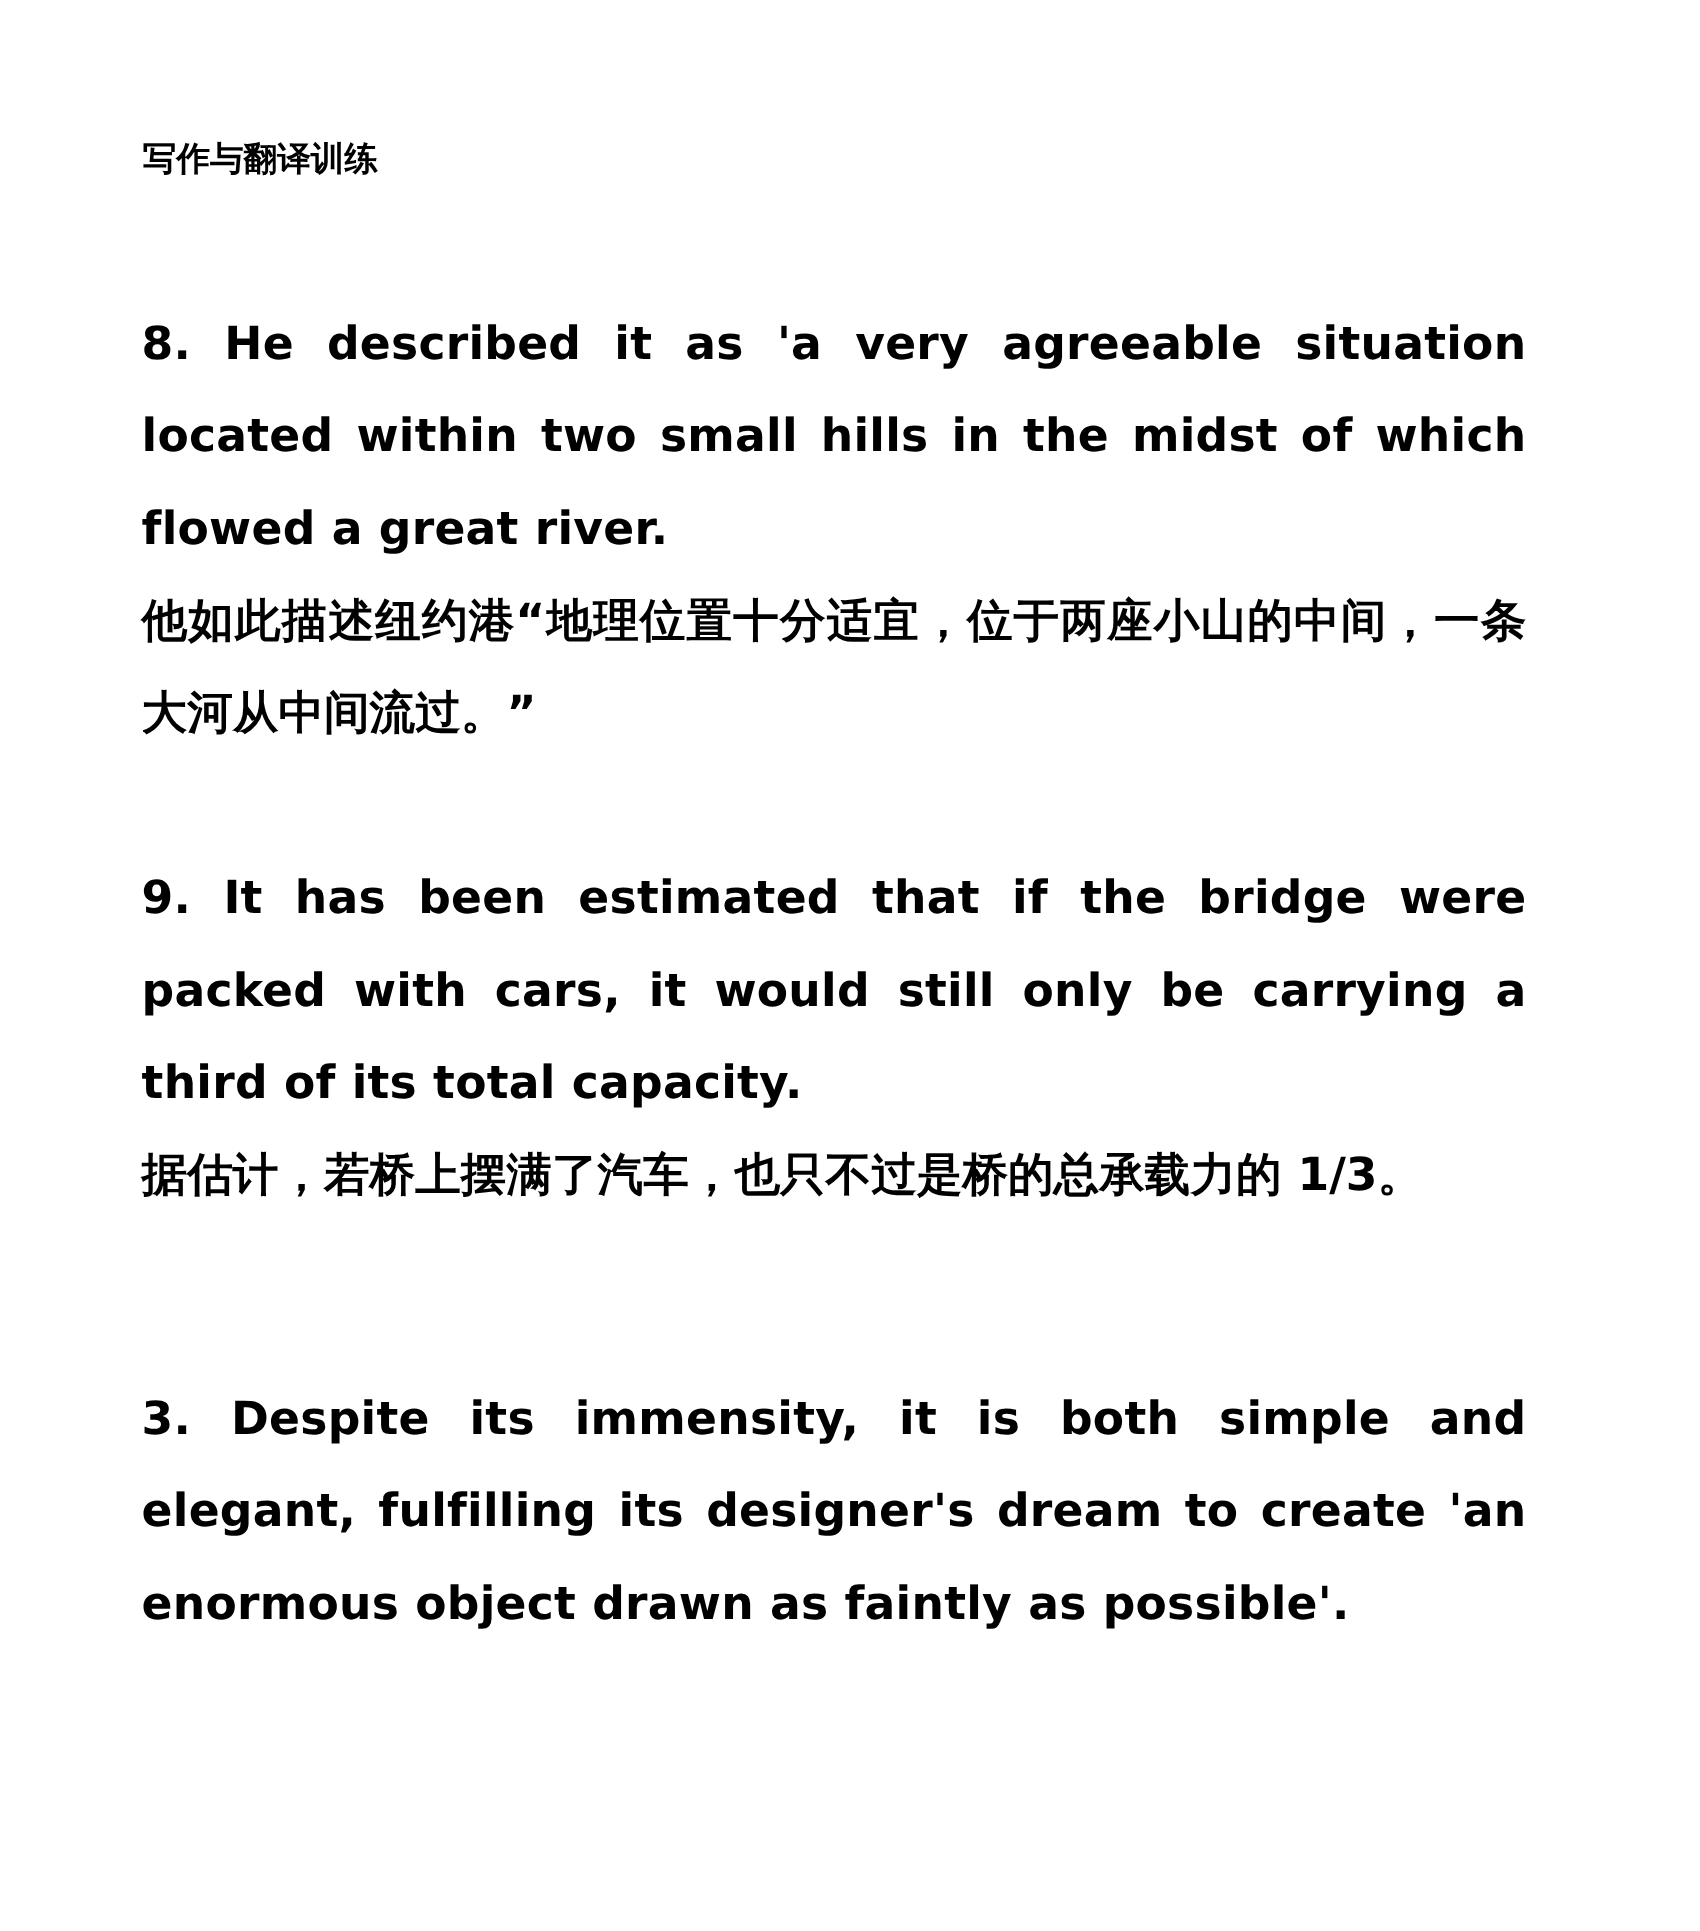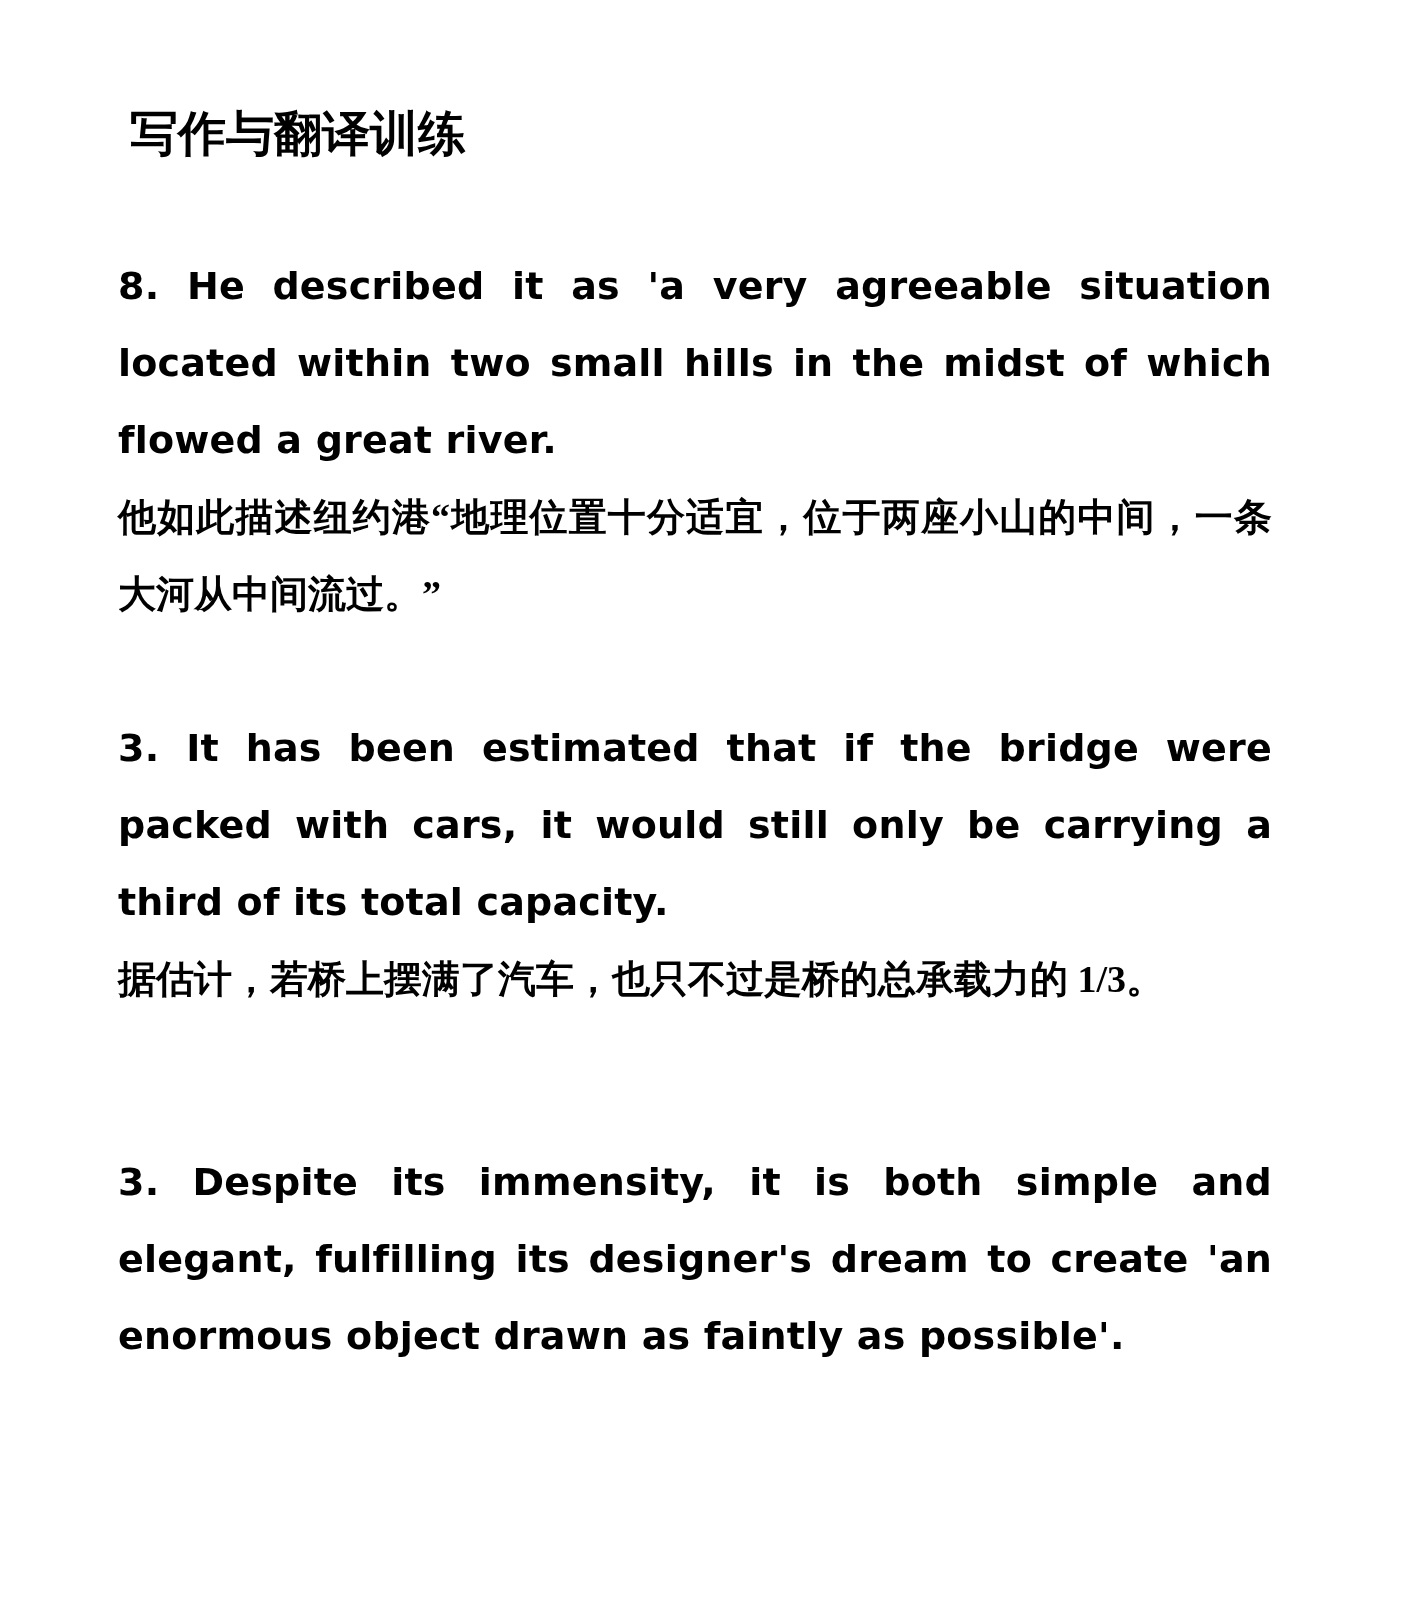--- a/index.html
+++ b/index.html
@@ -17,23 +17,23 @@
       font-weight: bold;
     }
     .page {
       position: absolute;
       left: 118px;
       top: 0;
       width: 1154px;
     }
     .title {
       position: absolute;
-      left: 12px;
+      left: 1px;
       top: 108px;
-      font-size: 48px;
+      font-size: 28px;
       line-height: 50px;
       letter-spacing: 0px;
       white-space: nowrap;
     }
     .item {
       position: absolute;
       left: 0;
       width: 1154px;
     }
     .en {
@@ -42,38 +42,37 @@
       text-align: justify;
       text-align-last: left;
       letter-spacing: 0.2px;
     }
     .zh {
       font-size: 38px;
       line-height: 77px;
       text-align: justify;
       text-align-last: left;
       letter-spacing: 0px;
-      font-family: Liberation Serif, serif;
     }
     #item-1 { top: 248px; }
     #item-2 { top: 710px; }
     #item-3 { top: 1144px; }
   </style>
 </head>
 <body>
 
 <div class="page">
   <div class="title">写作与翻译训练</div>
 
   <div class="item" id="item-1">
     <div class="en">8. He described it as 'a very agreeable situation located within two small hills in the midst of which flowed a great river.</div>
     <div class="zh">他如此描述纽约港“地理位置十分适宜，位于两座小山的中间，一条大河从中间流过。”</div>
   </div>
 
   <div class="item" id="item-2">
-    <div class="en">3. It has been estimated that if the bridge were packed with cars, it would still only be carrying a third of its total capacity.</div>
+    <div class="en">9. It has been estimated that if the bridge were packed with cars, it would still only be carrying a third of its total capacity.</div>
     <div class="zh">据估计，若桥上摆满了汽车，也只不过是桥的总承载力的 1/3。</div>
   </div>
 
   <div class="item" id="item-3">
     <div class="en">3. Despite its immensity, it is both simple and elegant, fulfilling its designer's dream to create 'an enormous object drawn as faintly as possible'.</div>
   </div>
 </div>
 
 </body></html>

